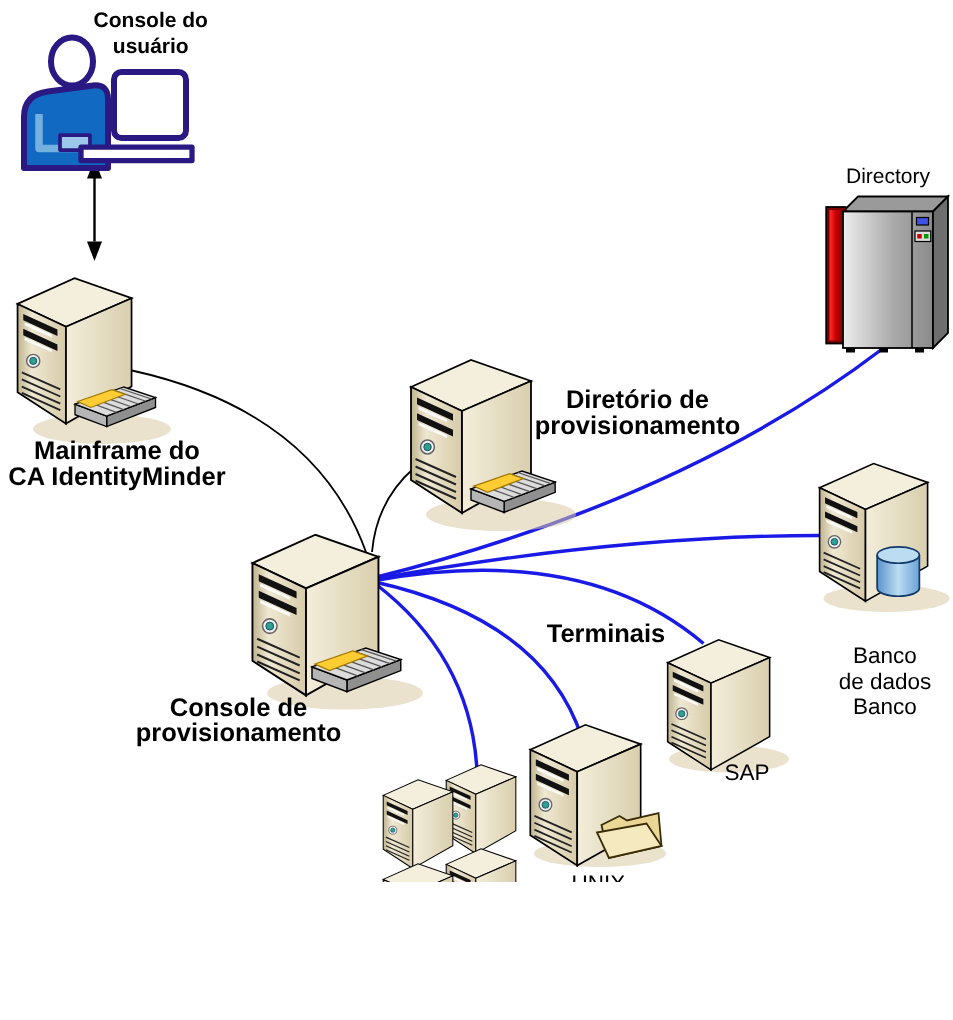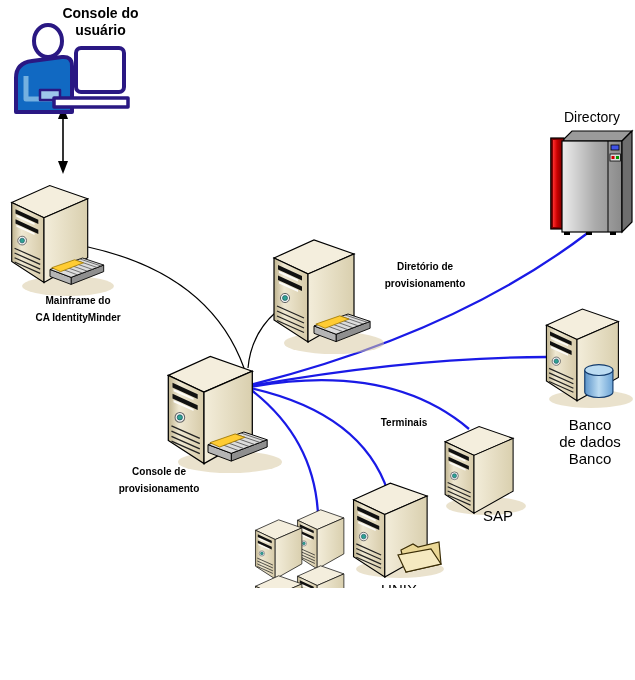--- a/index.html
+++ b/index.html
@@ -2,21 +2,21 @@
 <html><head>
 <meta charset="utf-8">
 <style>
   html,body{margin:0;padding:0;background:#fff;}
   #canvas{
     position:relative;width:635px;height:588px;background:#ffffff;overflow:hidden;
     font-family:"Liberation Sans", sans-serif;color:#000;
   }
   svg.node{position:absolute;overflow:visible;}
   #lines{position:absolute;left:0;top:0;pointer-events:none;}
-  .lbl{position:absolute;text-align:center;line-height:17px;font-size:10px;}
+  .lbl{position:absolute;text-align:center;line-height:17px;font-size:17px;}
   .lbl.b{font-weight:bold;}
   .lbl.r{font-weight:normal;font-size:15px;line-height:17px;}
   .lbl.sm{font-size:14px;}
 </style>
 </head>
 <body>
 
 <div id="canvas">
 
   <svg width="0" height="0" style="position:absolute" aria-hidden="true">
@@ -204,21 +204,21 @@
 
   <div class="lbl b" style="left:85px;top:463px;width:148px">
     <span>Console de</span><br>
     <span>provisionamento</span>
   </div>
 
   <div class="lbl r" style="left:542px;top:109px;width:100px;font-size:14px">
     <span>Directory</span>
   </div>
 
-  <div class="lbl r" style="left:545px;top:416px;width:90px">
+  <div class="lbl r" style="left:545px;top:429px;width:90px">
     <span>Banco</span><br>
     <span>de dados</span><br>
     <span>Banco</span>
   </div>
 
   <div class="lbl b" style="left:354px;top:414px;width:100px">
     <span>Terminais</span>
   </div>
 
   <div class="lbl r" style="left:468px;top:507px;width:60px">

